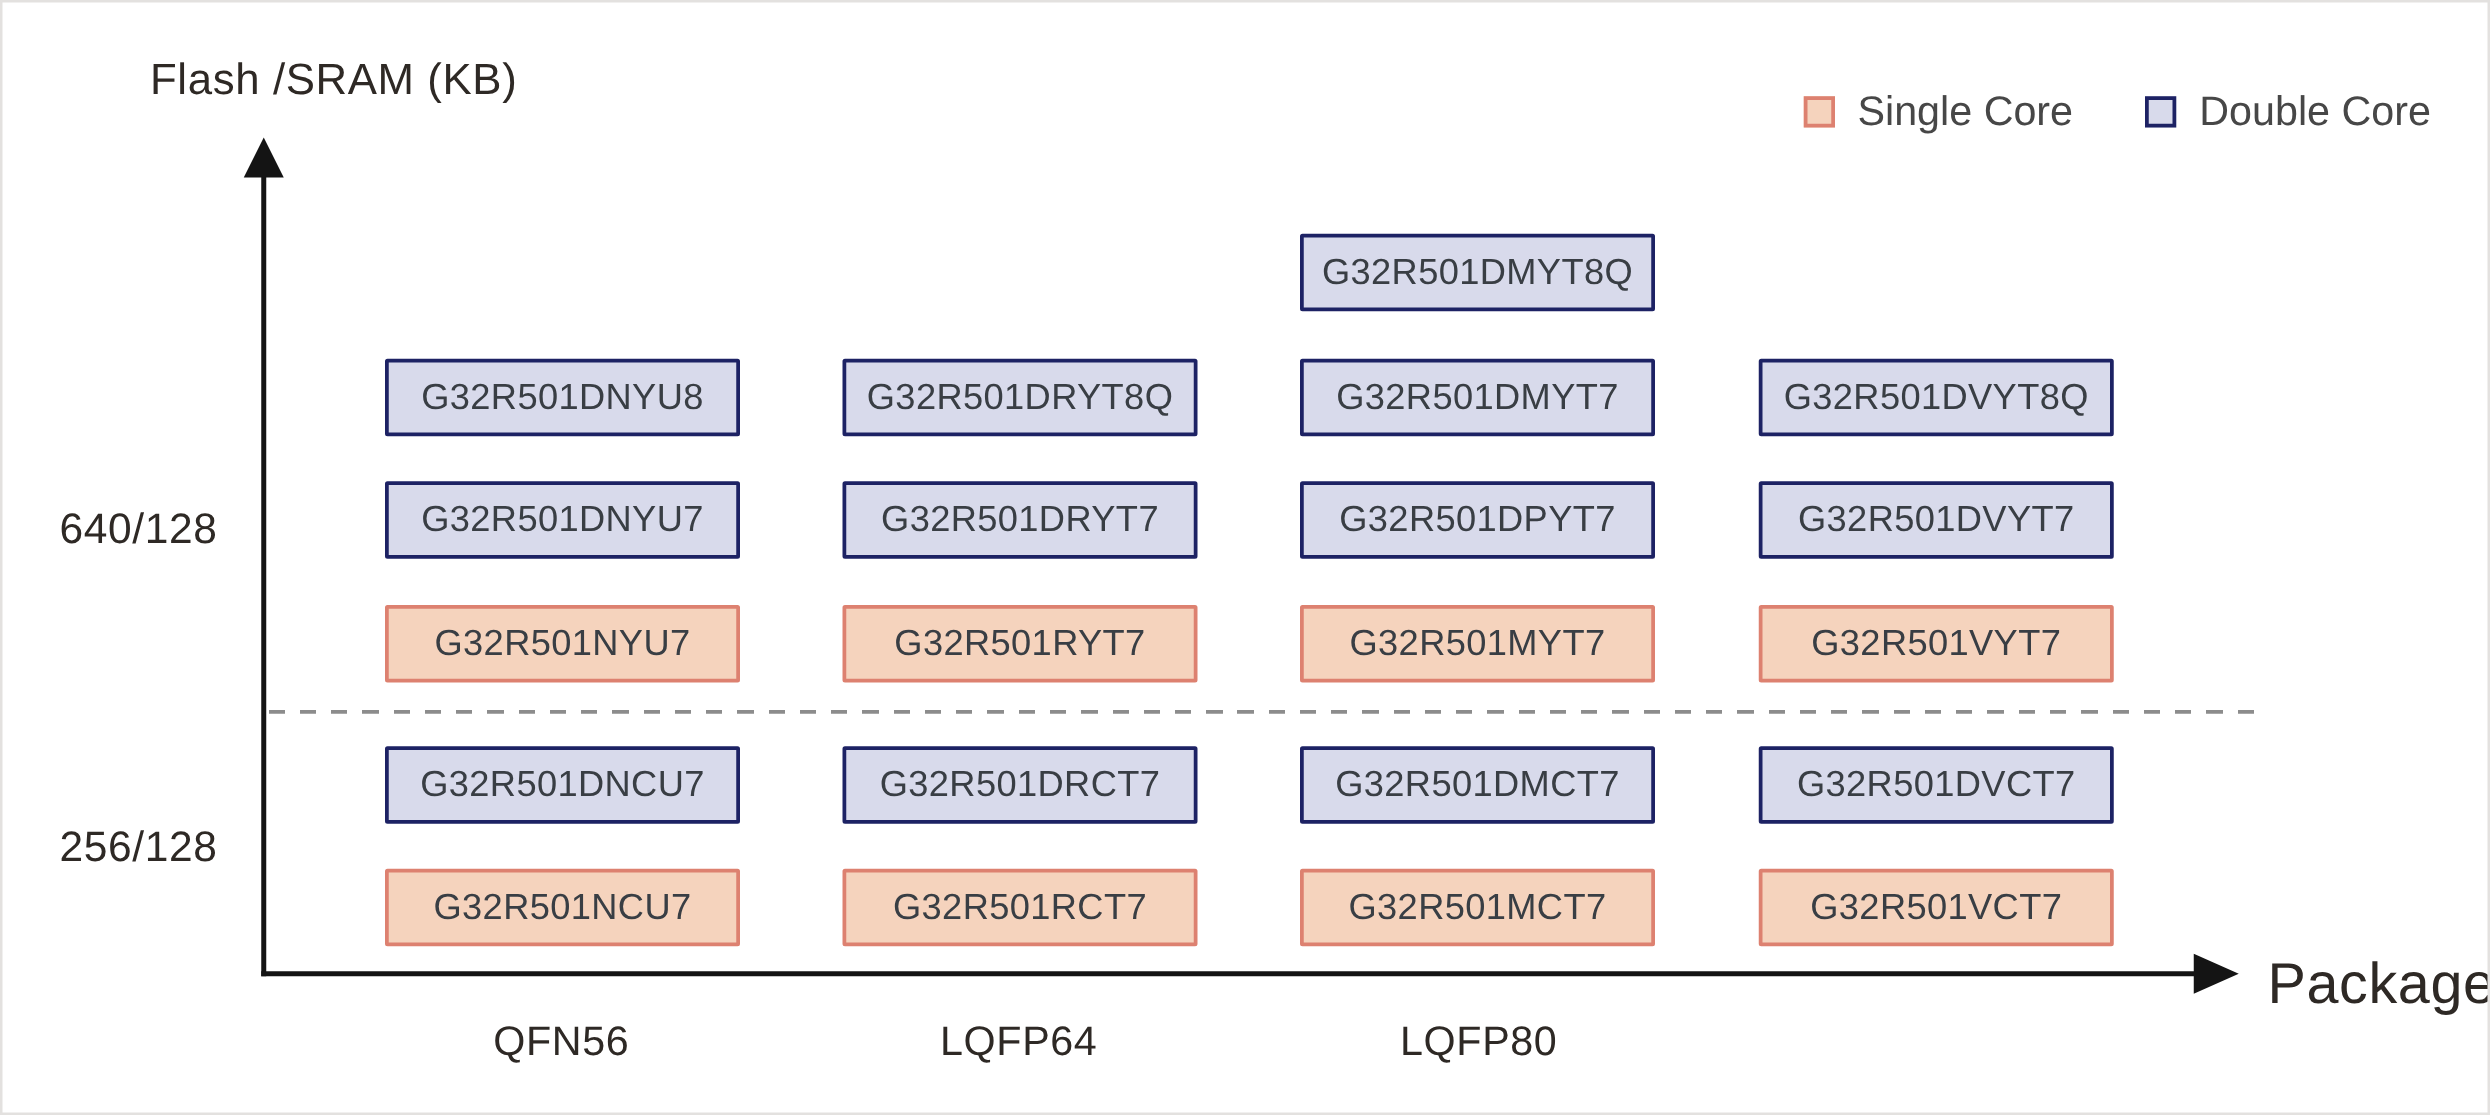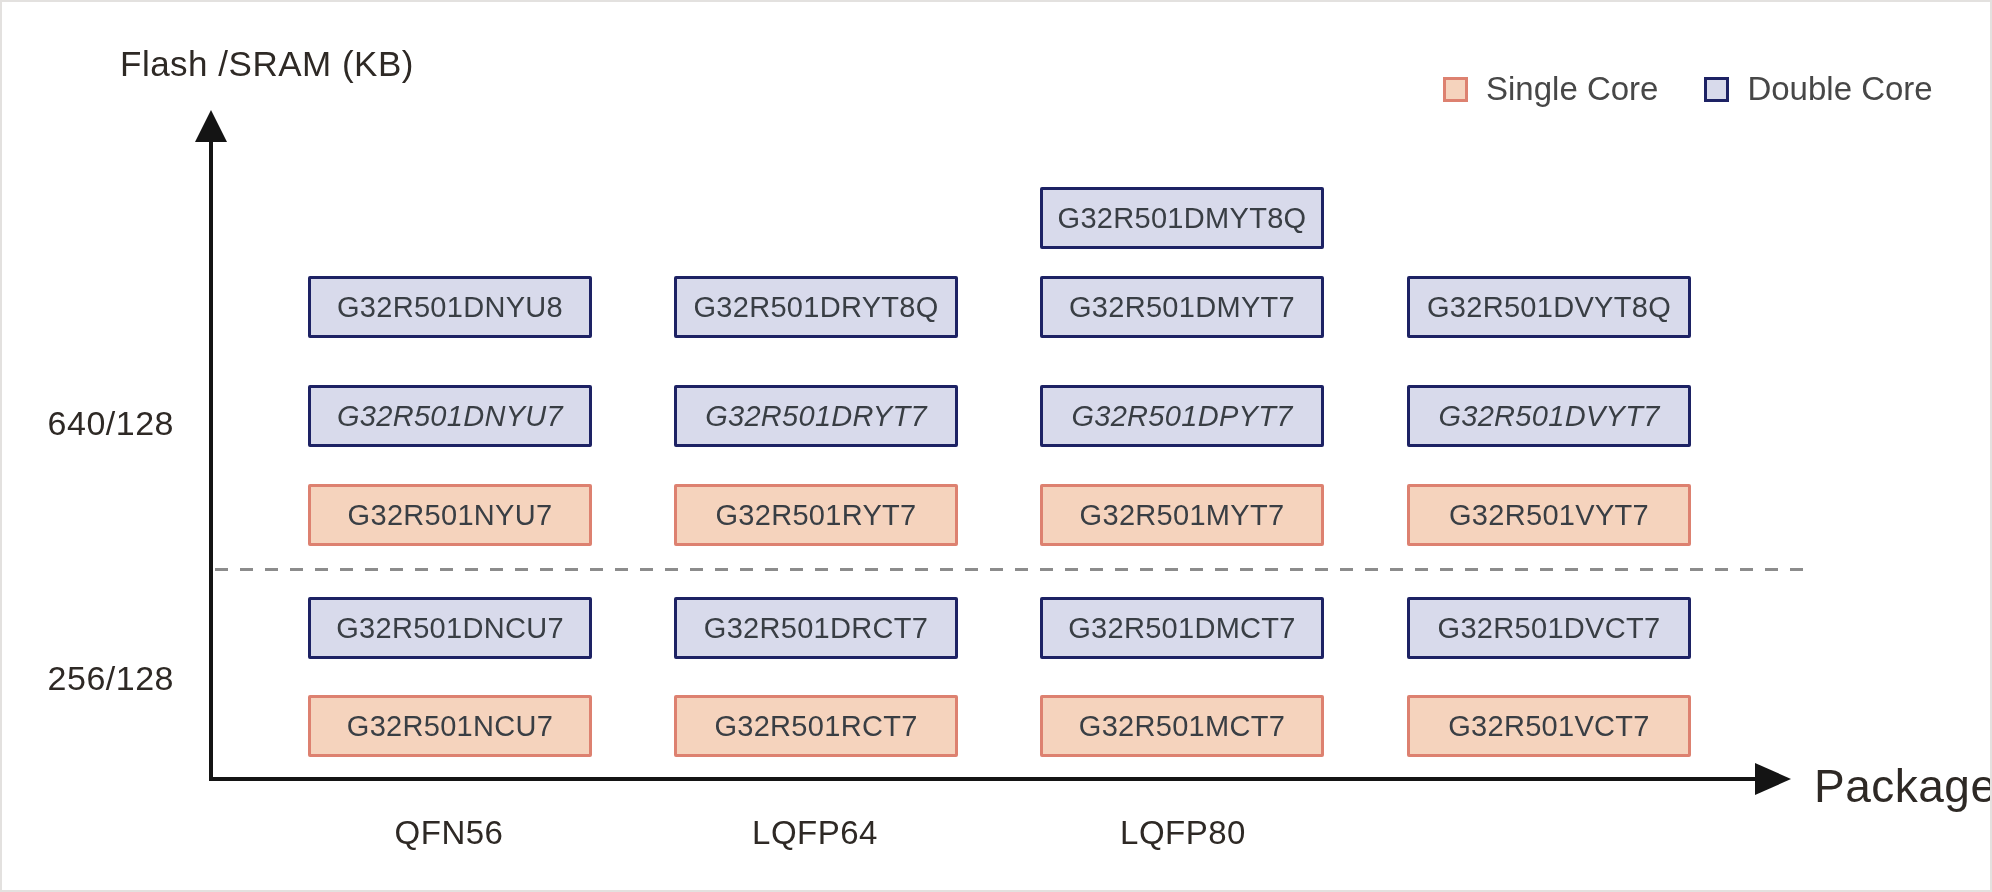--- a/index.html
+++ b/index.html
@@ -60,21 +60,21 @@
   .x-tick.t1 { left: 693px; }
   .x-tick.t2 { left: 1061px; }
   .x-tick.t3 { left: 1427px; }
   
   .legend {
     position: absolute;
     left: 1441px;
     top: 68px;
     display: flex;
     align-items: center;
-    gap: 46px;
+    gap: 58px;
     justify-content: space-between;
   }
   .legend-item {
     display: flex;
     align-items: center;
     gap: 18px;
   }
   .swatch {
     width: 25px;
     height: 25px;
@@ -146,22 +146,22 @@
     color: #393e44;
     white-space: nowrap;
   }
   .part.single { background: #f5d3bd; border: 3px solid #dd8170; }
   .part.double { background: #d8daeb; border: 3px solid #1d2264; }
   .c0 { left: 306px; }
   .c1 { left: 672px; }
   .c2 { left: 1038px; }
   .c3 { left: 1405px; }
   .r0 { top: 185px; }
-  .r1 { top: 274px; }
-  .r2 { top: 383px; font-style: italic; }
+  .r1 { top: 285px; }
+  .r2 { top: 383px; }
   .r3 { top: 482px; }
   .r4 { top: 595px; }
   .r5 { top: 693px; }
 </style>
 </head>
 <body>
 
 <div id="stage">
 
   <div class="y-title">Flash /SRAM (KB)</div>

